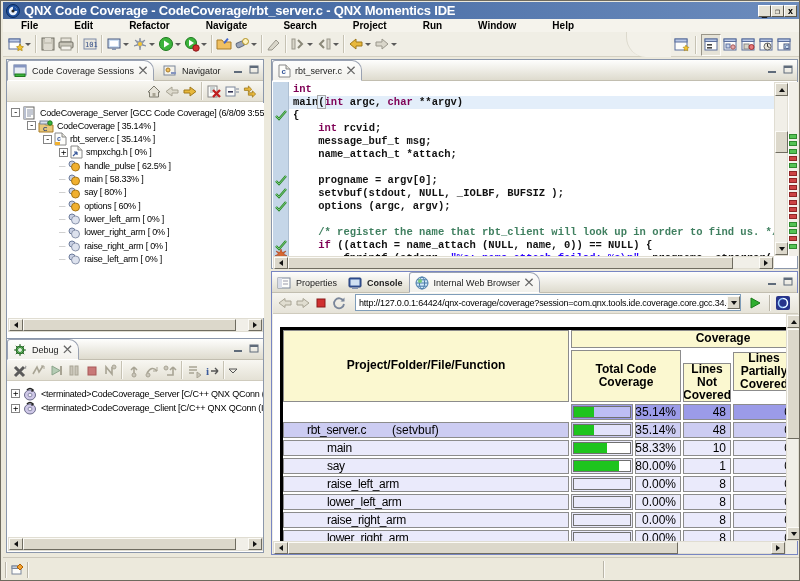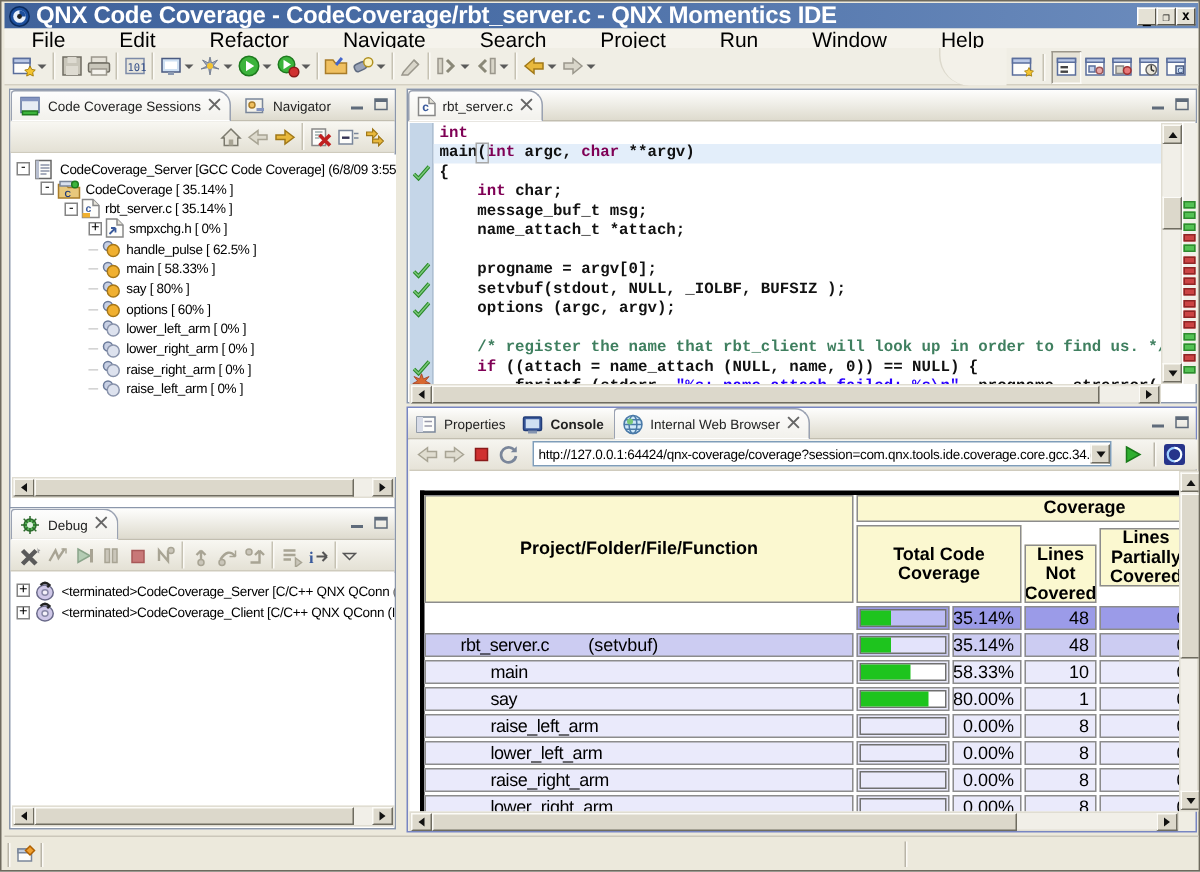--- a/index.html
+++ b/index.html
@@ -5,27 +5,27 @@
   html,body{margin:0;padding:0;background:#777;}
   *{box-sizing:border-box;}
   #win{position:relative;width:800px;height:581px;background:#ece9dc;
        font-family:"Liberation Sans",sans-serif;font-size:9px;color:#000;
        border:1px solid #6e6a5e;overflow:hidden;}
   .abs{position:absolute;}
   
   #titlebar{left:2px;top:1px;width:796px;height:17px;
             background:linear-gradient(90deg,#3f629b 0%,#4a6ea6 40%,#6c8cbd 100%);
             display:flex;align-items:center;}
-  #titlebar .ttl{color:#fff;font-weight:bold;font-size:16px;margin-left:4px;white-space:nowrap;letter-spacing:-0.2px;}
+  #titlebar .ttl{color:#fff;font-weight:bold;font-size:13px;margin-left:4px;white-space:nowrap;letter-spacing:-0.2px;}
   .winbtn{width:13px;height:12px;background:#e4e1d5;border:1px solid;
           border-color:#fff #5a574c #5a574c #fff;color:#000;font-size:9px;line-height:9px;
           text-align:center;font-weight:bold;position:absolute;top:3px;font-family:"DejaVu Sans Mono",monospace;}
   
   #menubar{left:2px;top:18px;width:796px;height:13px;background:#f5f3ec;display:flex;align-items:center;}
-  .menuitem{padding:0 18px;font-size:14px;}
+  .menuitem{padding:0 18px;font-size:10px;font-weight:bold;}
   
   #toolbar{left:2px;top:31px;width:796px;height:25px;background:#f0eee5;border-bottom:1px solid #d4d0c2;
            display:flex;align-items:center;}
   .tbsep{width:2px;height:18px;margin:0 2px;border-left:1px solid #c6c2b3;border-right:1px solid #fbfaf6;}
   .tbbtn{display:flex;align-items:center;height:22px;padding:0 1px;}
   .tbbtn svg{display:block;}
   .drop{width:0;height:0;border-left:3px solid transparent;border-right:3px solid transparent;
         border-top:3px solid #5a5a5a;margin:0 1px;}
   #persp{position:absolute;right:6px;top:0;height:25px;display:flex;align-items:center;}
   .perspsep{width:2px;height:18px;margin:0 4px;border-left:1px solid #c6c2b3;border-right:1px solid #fbfaf6;}
@@ -777,21 +777,21 @@
               <path d="M1 6 L4 9 L11 1" fill="none" stroke="#7ac87a" stroke-width="1"></path>
             </svg></span>
           <span class="gmark" data-name="coverage-partial-icon" style="top: 167.15px;"><svg width="12" height="11" viewBox="0 0 12 11">
               <path d="M6 0 L7.3 3.6 L11 2 L8.6 5 L12 6.8 L8.2 6.8 L6 11 L4.6 6.8 L0 6.8 L3.4 5 L1 2 L4.7 3.6 Z" fill="#d86830" stroke="#a03818" stroke-width=".5"></path>
             </svg></span>
         </div>
       <div class="abs" id="codearea" style="left:16px;top:0;right:0;height:174px;overflow:hidden;" data-name="code-area">
           <div class="codeline" data-name="code-line-1" style="top: 0.5px; padding-left: 4px;"><span class="tk-k" data-name="keyword-token">int</span></div>
           <div class="codeline cur" data-name="code-line-2" style="top: 13.55px; padding-left: 4px;"><span class="tk-p" data-name="code-token">main</span><span class="tk-b" data-name="matched-bracket">(</span><span class="tk-k" data-name="keyword-token">int</span><span class="tk-p" data-name="code-token"> argc, </span><span class="tk-k" data-name="keyword-token">char</span><span class="tk-p" data-name="code-token"> **argv)</span></div>
           <div class="codeline" data-name="code-line-3" style="top: 26.6px; padding-left: 4px;"><span class="tk-p" data-name="code-token">{</span></div>
-          <div class="codeline" data-name="code-line-4" style="top: 39.65px; padding-left: 4px;"><span class="tk-p" data-name="code-token">    </span><span class="tk-k" data-name="keyword-token">int</span><span class="tk-p" data-name="code-token"> char;</span></div>
+          <div class="codeline" data-name="code-line-4" style="top: 39.65px; padding-left: 4px;"><span class="tk-p" data-name="code-token">    </span><span class="tk-k" data-name="keyword-token">int</span><span class="tk-p" data-name="code-token"> rcvid;</span></div>
           <div class="codeline" data-name="code-line-5" style="top: 52.7px; padding-left: 4px;"><span class="tk-p" data-name="code-token">    message_buf_t msg;</span></div>
           <div class="codeline" data-name="code-line-6" style="top: 65.75px; padding-left: 4px;"><span class="tk-p" data-name="code-token">    name_attach_t *attach;</span></div>
           <div class="codeline" data-name="code-line-7" style="top: 78.8px; padding-left: 4px;"></div>
           <div class="codeline" data-name="code-line-8" style="top: 91.85px; padding-left: 4px;"><span class="tk-p" data-name="code-token">    progname = argv[0];</span></div>
           <div class="codeline" data-name="code-line-9" style="top: 104.9px; padding-left: 4px;"><span class="tk-p" data-name="code-token">    setvbuf(stdout, NULL, _IOLBF, BUFSIZ );</span></div>
           <div class="codeline" data-name="code-line-10" style="top: 117.95px; padding-left: 4px;"><span class="tk-p" data-name="code-token">    options (argc, argv);</span></div>
           <div class="codeline" data-name="code-line-11" style="top: 131px; padding-left: 4px;"></div>
           <div class="codeline" data-name="code-line-12" style="top: 144.05px; padding-left: 4px;"><span class="tk-c" data-name="comment-token">    /* register the name that rbt_client will look up in order to find us. */</span></div>
           <div class="codeline" data-name="code-line-13" style="top: 157.1px; padding-left: 4px;"><span class="tk-p" data-name="code-token">    </span><span class="tk-k" data-name="keyword-token">if</span><span class="tk-p" data-name="code-token"> ((attach = name_attach (NULL, name, 0)) == NULL) {</span></div>
           <div class="codeline" data-name="code-line-14" style="top: 170.15px; padding-left: 4px;"><span class="tk-p" data-name="code-token">        fprintf (stderr, </span><span class="tk-s" data-name="string-token">"%s: name_attach failed: %s\n"</span><span class="tk-p" data-name="code-token">, progname, strerror(</span></div>

